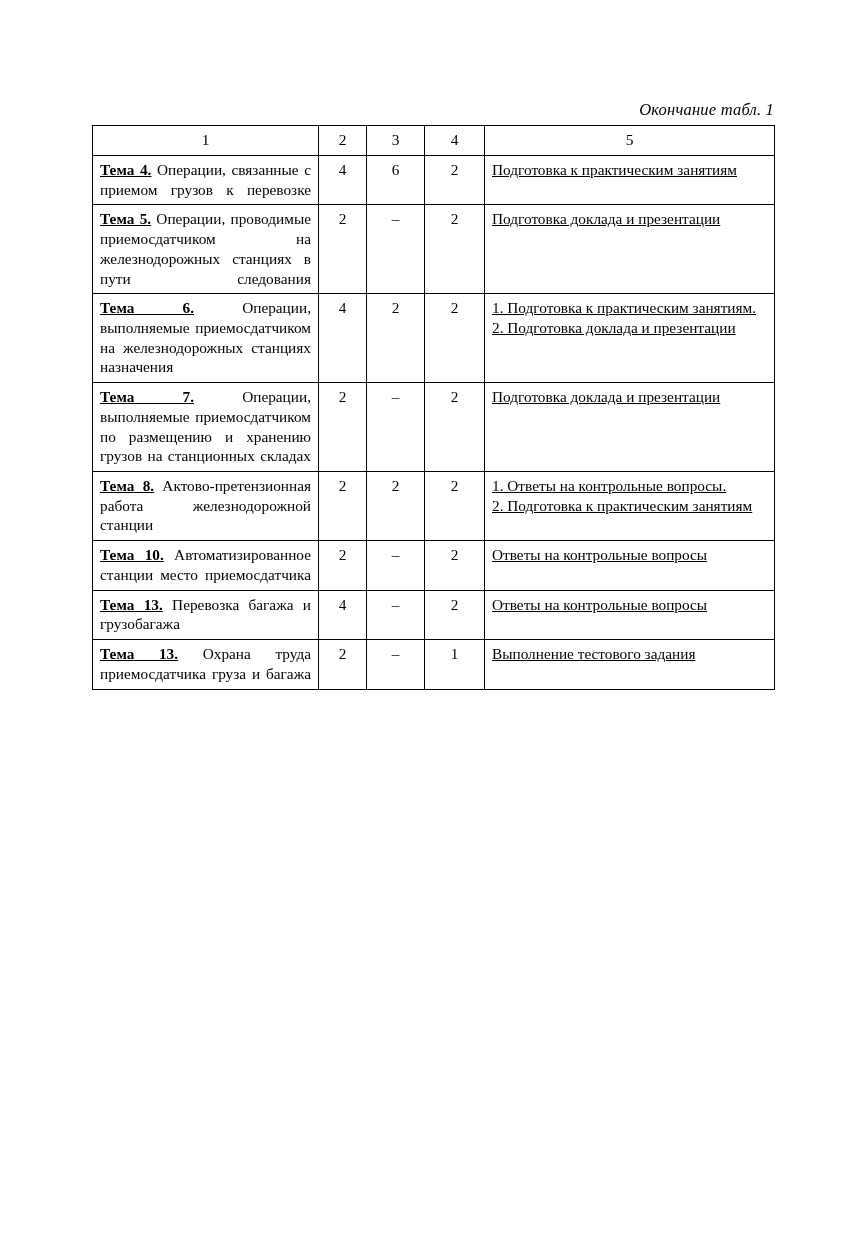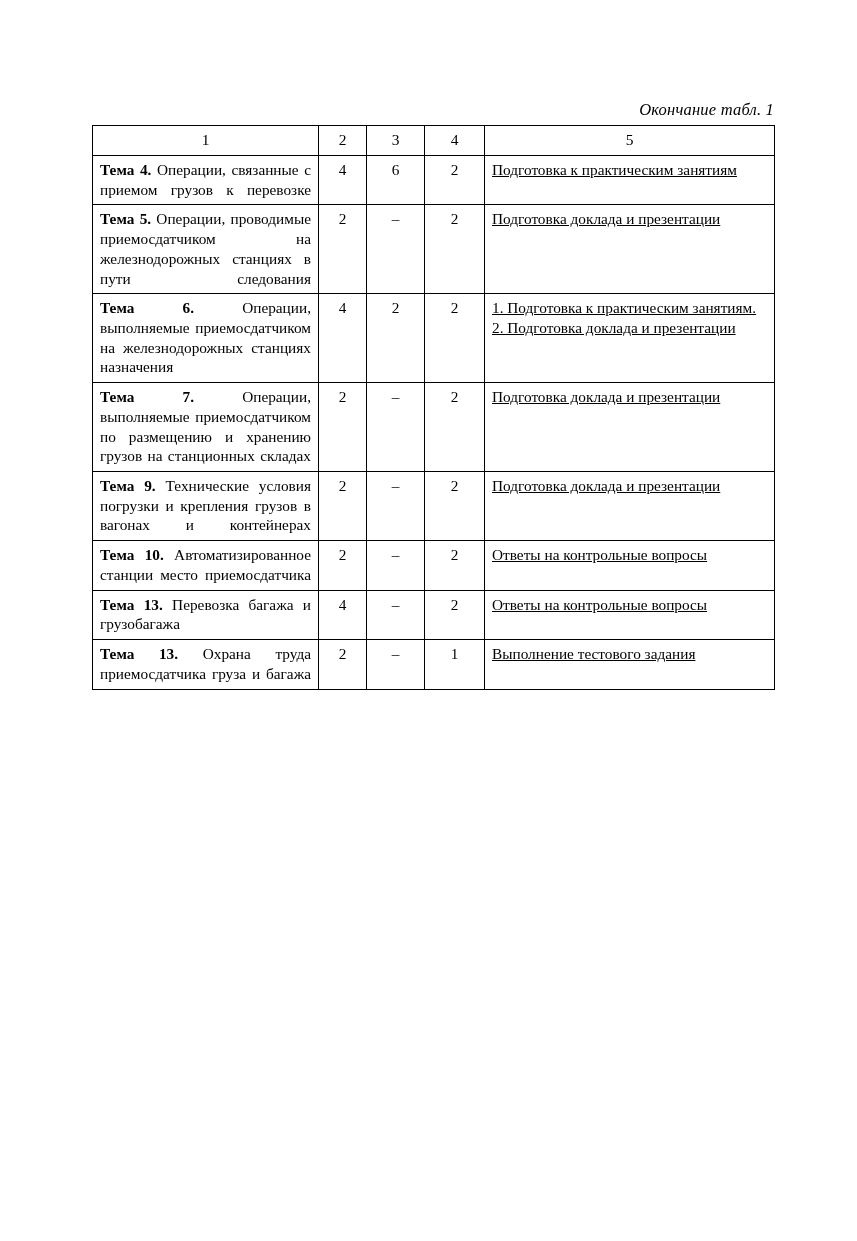--- a/index.html
+++ b/index.html
@@ -67,20 +67,21 @@
     padding-left: 2px;
     padding-right: 2px;
   }
   td.topic {
     text-align: justify;
     text-align-last: justify;
     hyphens: manual;
   }
   td.topic .lbl {
     font-weight: bold;
+    text-decoration: underline;
   }
   td.work {
     text-align: justify;
     text-align-last: left;
   }
   td.work .ln {
     display: block;
     text-decoration: underline;
   }
 </style>
@@ -140,26 +141,27 @@
         <tr>
           <td class="topic"><span class="lbl">Тема 7.</span><span> Операции, выполняемые приемосдатчиком по размещению и хранению грузов на станционных складах</span></td>
           <td class="num">2</td>
           <td class="num">–</td>
           <td class="num">2</td>
           <td class="work">
             <span class="ln">Подготовка доклада и презентации</span>
           </td>
         </tr>
         <tr>
-          <td class="topic"><span class="lbl">Тема 9.</span><span> Технические условия погрузки и крепления грузов в вагонах и контейнерах</span></td>
+          <td class="topic"><span class="lbl">Тема 8.</span><span> Актово-претензионная работа железнодорожной станции</span></td>
           <td class="num">2</td>
-          <td class="num">–</td>
+          <td class="num">2</td>
           <td class="num">2</td>
           <td class="work">
-            <span class="ln">Подготовка доклада и презентации</span>
+            <span class="ln">1. Ответы на контрольные вопросы.</span>
+            <span class="ln">2. Подготовка к практическим занятиям</span>
           </td>
         </tr>
         <tr>
           <td class="topic"><span class="lbl">Тема 10.</span><span> Автоматизированное станции место приемосдатчика</span></td>
           <td class="num">2</td>
           <td class="num">–</td>
           <td class="num">2</td>
           <td class="work">
             <span class="ln">Ответы на контрольные вопросы</span>
           </td>

